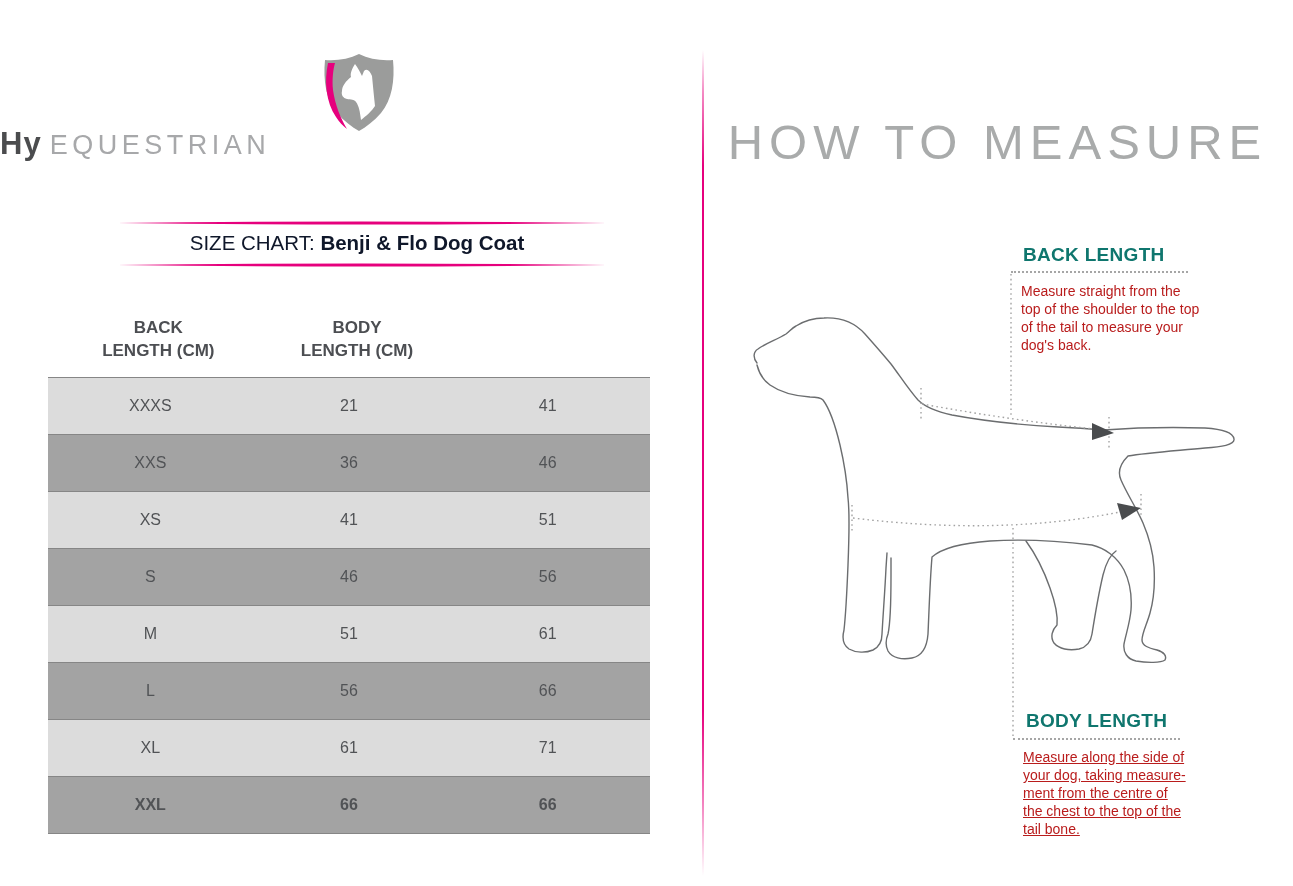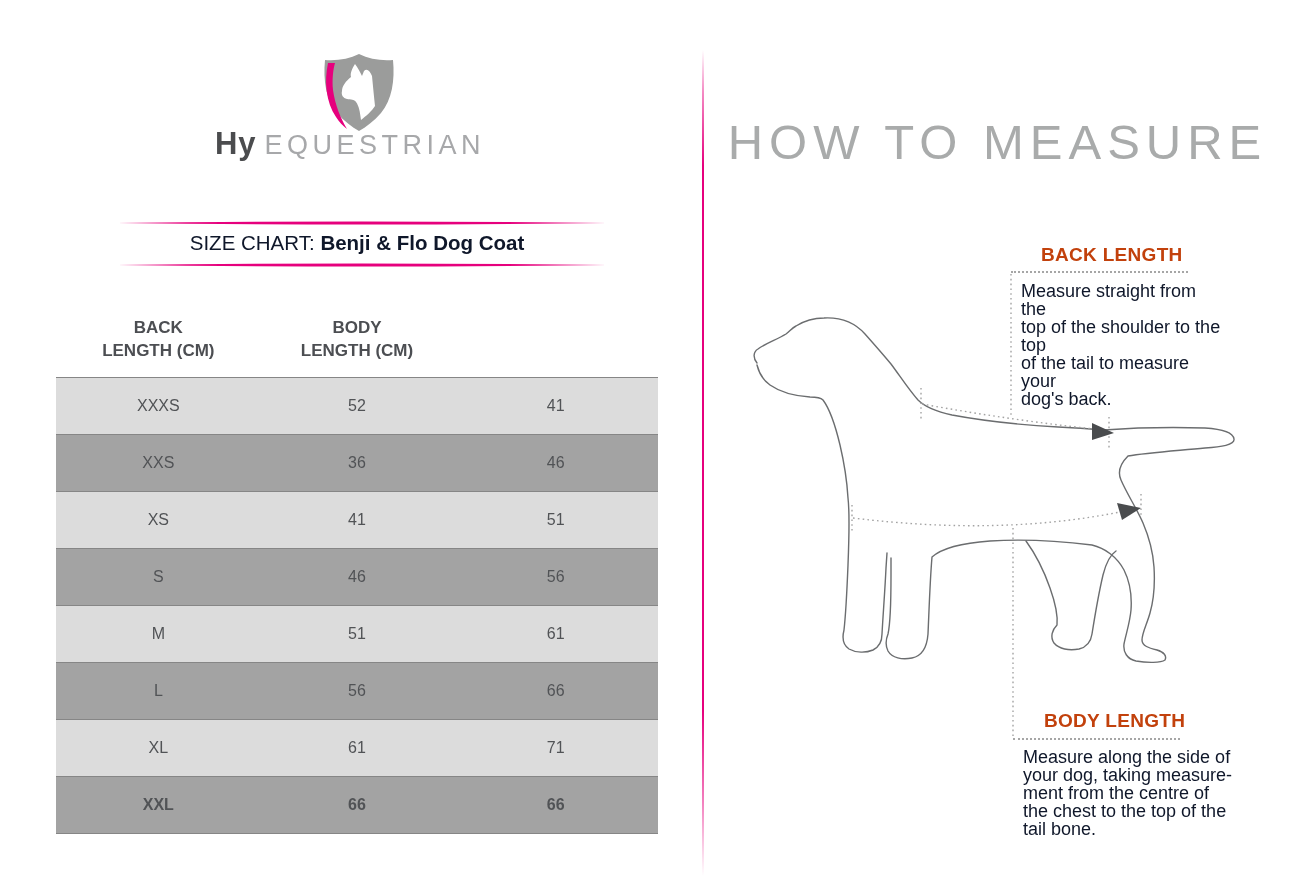--- a/index.html
+++ b/index.html
@@ -1,62 +1,62 @@
 <!DOCTYPE html>
 <html><head>
 <meta charset="utf-8">
 <style>
   html,body{margin:0;padding:0;background:#fff;}
   .page{position:relative;width:1293px;height:886px;background:#ffffff;overflow:hidden;
         font-family:"Liberation Sans",sans-serif;color:#4c4e52;}
   .abs{position:absolute;}
 
   
-  .brand-text{left:0;top:126px;width:700px;text-align:center;white-space:nowrap;}
+  .brand-text{left:0;top:126px;width:700px;text-align:left;white-space:nowrap;}
   .brand-bold{font-weight:bold;font-size:31px;color:#4b4c4e;letter-spacing:1px;}
   .brand-light{font-size:27px;color:#a7a8aa;letter-spacing:4.5px;margin-left:8px;}
 
   .title-line{left:117px;width:490px;height:6px;}
   .chart-title{left:57px;top:231px;width:600px;text-align:center;font-size:20.5px;white-space:nowrap;}
   .chart-title .prefix{color:#0f172a;font-weight:normal;}
   .chart-title .product{color:#0f172a;font-weight:bold;}
 
   .thead{left:56px;top:307px;width:602px;display:grid;grid-template-columns:34% 32% 34%;
          align-items:center;height:64px;}
   .thead .hcell{text-align:center;font-weight:bold;font-size:17px;line-height:23px;
                 color:#4c4e52;white-space:pre-line;}
-  .tbody{left:56px;top:377px;width:602px;}
+  .tbody{left:48px;top:377px;width:602px;}
   .trow{display:grid;grid-template-columns:34% 32% 34%;height:56px;align-items:center;
         border-top:1.5px solid #868686;}
   .trow:last-child{border-bottom:1.5px solid #868686;font-weight:bold;}
   .trow.dark{background:#dcdcdc;}
   .trow.light{background:#a3a3a3;}
   .tcell{text-align:center;font-size:16px;color:#515356;}
 
   
   .divider{left:702px;top:50px;width:2px;height:826px;
      background:linear-gradient(to bottom,
        rgba(230,0,125,0) 0%, rgba(230,0,125,.45) 5%, #e6007d 14%,
        #e6007d 80%, rgba(230,0,125,.5) 91%, rgba(230,0,125,0) 100%);}
 
   
   .htm-title{left:702px;top:114px;width:591px;text-align:center;font-size:49px;
              font-weight:300;color:#a9abab;letter-spacing:6px;white-space:nowrap;}
 
-  .measure-heading{font-size:19px;font-weight:bold;color:#c2410c;letter-spacing:.3px;white-space:nowrap;margin-left:18px;}
+  .measure-heading{font-size:19px;font-weight:bold;color:#0f766e;letter-spacing:.3px;white-space:nowrap;}
   .dotted-rule{border-top:2px dotted #a6a6a6;height:0;}
-  .measure-text{font-size:18px;line-height:18px;color:#0f172a;white-space:pre-line;}
+  .measure-text{font-size:14px;line-height:18px;color:#b91c1c;white-space:pre-line;}
 
   .back-heading{left:1023px;top:244px;}
   .back-rule{left:1011px;top:271px;width:177px;}
   .back-text{left:1021px;top:282px;width:205px;}
 
   .body-heading{left:1026px;top:710px;}
   .body-rule{left:1013px;top:738px;width:167px;}
-  .body-text{left:1023px;top:748px;width:210px;}
+  .body-text{left:1023px;top:748px;width:210px;text-decoration:underline;}
 
   svg{display:block;}
 </style>
 </head>
 <body>
 
 <div class="page">
 
   <div class="abs" style="left:317px;top:50px;">
     <svg width="78" height="88" viewBox="313 48 78 88">
@@ -93,21 +93,21 @@
   <div class="abs thead">
       <div class="hcell">BACK
 LENGTH (CM)</div>
       <div class="hcell">BODY
 LENGTH (CM)</div>
     </div>
 
   <div class="abs tbody">
       <div class="trow dark">
         <div class="tcell">XXXS</div>
-        <div class="tcell">52</div>
+        <div class="tcell">21</div>
         <div class="tcell">41</div>
       </div>
       <div class="trow light">
         <div class="tcell">XXS</div>
         <div class="tcell">36</div>
         <div class="tcell">46</div>
       </div>
       <div class="trow dark">
         <div class="tcell">XS</div>
         <div class="tcell">41</div>

